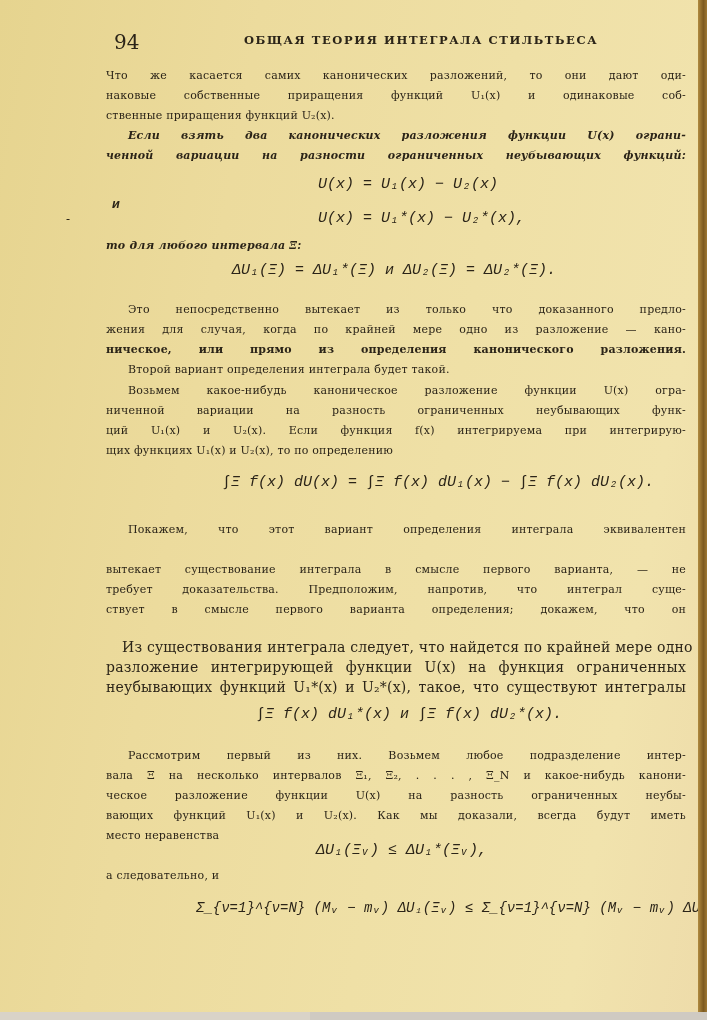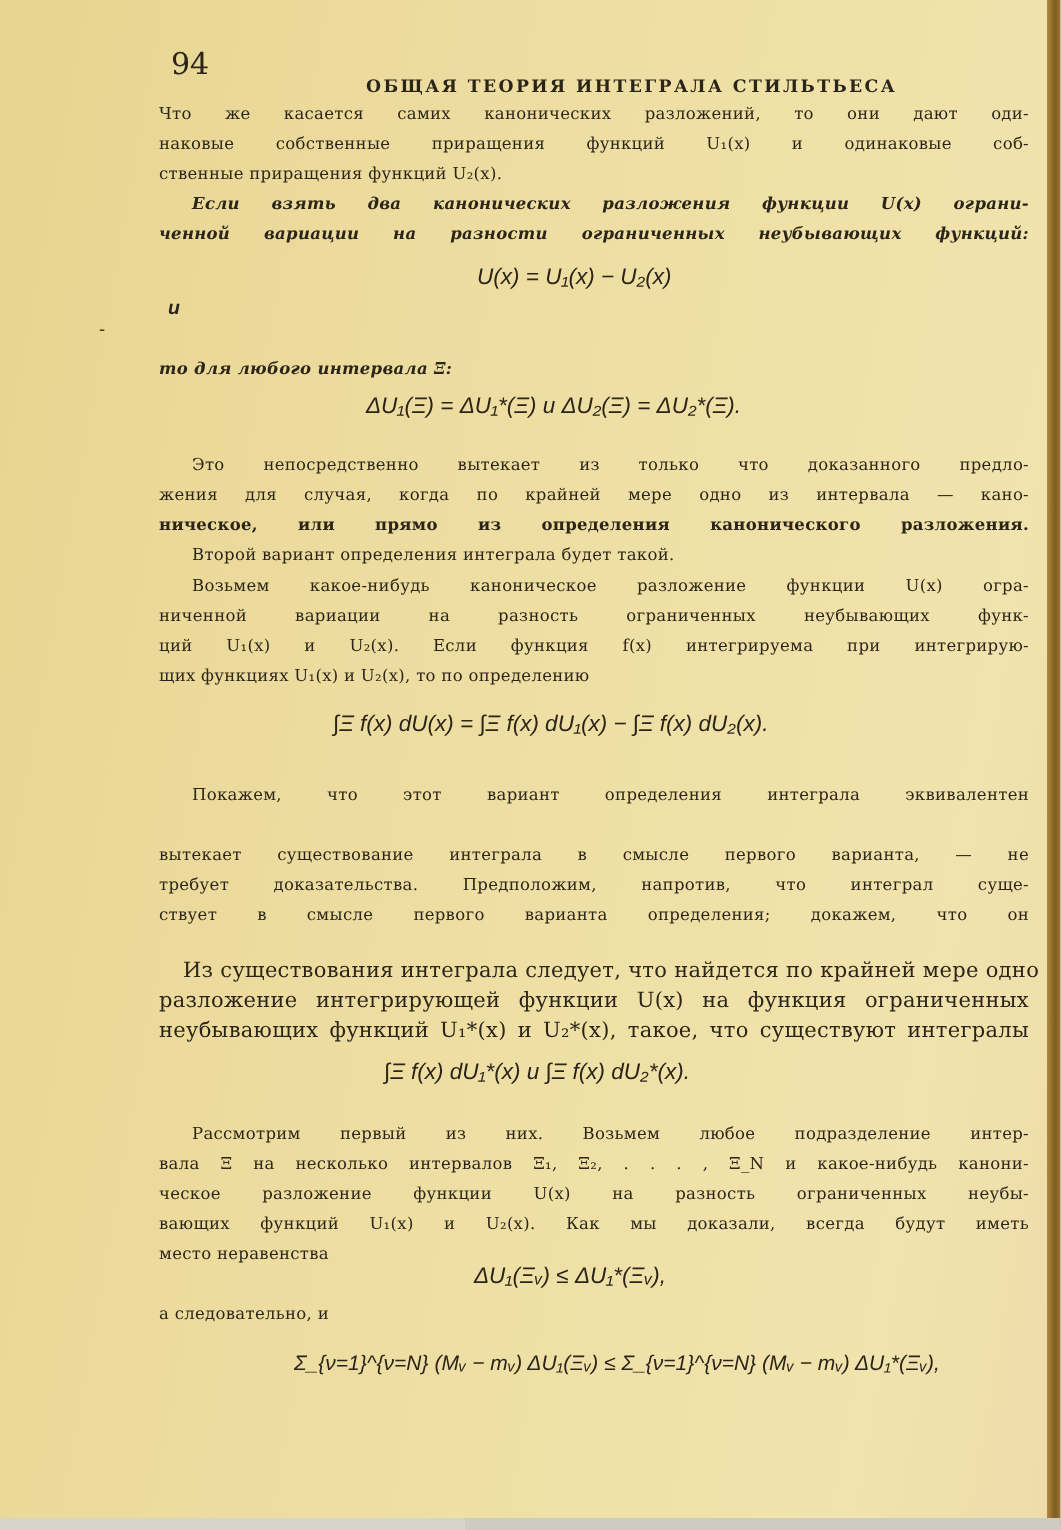--- a/index.html
+++ b/index.html
@@ -14,49 +14,50 @@
     color:#2b2418;
   }
   .spine {
     position:absolute; right:0; top:0; width:9px; height:1020px;
     background:linear-gradient(90deg,#b08a3f,#7d5a20 60%,#9e7834);
   }
   .bottom-strip { position:absolute; left:310px; bottom:0; width:397px; height:8px; background:#cfcac2; }
   .line { position:absolute; left:106px; width:580px; font-size:11px; line-height:20px; white-space:nowrap; letter-spacing:0.2px; }
   .just { text-align:justify; text-align-last:justify; }
   .it { font-style:italic; font-weight:bold; }
-  .math { position:absolute; font-family:Liberation Sans, sans-serif; font-style:italic; font-size:15px; white-space:nowrap; }
-  .hdr { position:absolute; left:244px; top:33px; font-size:11.5px; letter-spacing:1.6px; font-weight:bold;margin-top:17px; }
+  .math { position:absolute; font-family:Liberation Mono, monospace; font-style:italic; font-size:15px; white-space:nowrap; }
+  .hdr { position:absolute; left:244px; top:33px; font-size:11.5px; letter-spacing:1.6px; font-weight:bold; }
   .pgnum { position:absolute; left:114px; top:30px; font-size:20px; }
   .mark { position:absolute; left:66px; top:212px; font-size:12px; }
 </style>
 </head>
 <body>
 
 <div class="page">
   <span class="pgnum">94</span>
   <span class="hdr">ОБЩАЯ ТЕОРИЯ ИНТЕГРАЛА СТИЛЬТЬЕСА</span>
 
   <div class="line just" style="top:66px">Что же касается самих канонических разложений, то они дают оди-</div>
   <div class="line just" style="top:86px;left:106px">наковые собственные приращения функций U₁(x) и одинаковые соб-</div>
   <div class="line" style="top:106px">ственные приращения функций U₂(x).</div>
 
   <div class="line just it" style="top:126px;left:128px;width:558px">Если взять два канонических разложения функции U(x) ограни-</div>
   <div class="line just it" style="top:146px">ченной вариации на разности ограниченных неубывающих функций:</div>
 
   <div class="math" style="left:318px;top:176px">U(x) = U₁(x) − U₂(x)</div>
   <div class="math it" style="left:112px;top:197px;font-size:13px">и</div>
+  <div class="math" style="left:318px;top:210px">U(x) = U₁*(x) − U₂*(x),</div>
 
   <span class="mark">-</span>
   <div class="line it" style="top:236px">то для любого интервала Ξ:</div>
 
-  <div class="math" style="left:244px;top:262px">ΔU₁(Ξ) = ΔU₁*(Ξ)   и   ΔU₂(Ξ) = ΔU₂*(Ξ).</div>
+  <div class="math" style="left:232px;top:262px">ΔU₁(Ξ) = ΔU₁*(Ξ)   и   ΔU₂(Ξ) = ΔU₂*(Ξ).</div>
 
   <div class="line just" style="top:300px;left:128px;width:558px">Это непосредственно вытекает из только что доказанного предло-</div>
-  <div class="line just" style="top:320px">жения для случая, когда по крайней мере одно из интервала — кано-</div>
+  <div class="line just" style="top:320px">жения для случая, когда по крайней мере одно из разложение — кано-</div>
   <div class="line just" style="top:340px;font-weight:bold">ническое, или прямо из определения канонического разложения.</div>
   <div class="line" style="top:360px;left:128px">Второй вариант определения интеграла будет такой.</div>
 
   <div class="line just" style="top:381px;left:128px;width:558px">Возьмем какое-нибудь каноническое разложение функции U(x) огра-</div>
   <div class="line just" style="top:421px">ций U₁(x) и U₂(x). Если функция f(x) интегрируема при интегрирую-</div>
   <div class="line just" style="top:401px">ниченной вариации на разность ограниченных неубывающих функ-</div>
   <div class="line" style="top:441px">щих функциях U₁(x) и U₂(x), то по определению</div>
 
   <div class="math" style="left:222px;top:474px">∫Ξ f(x) dU(x) = ∫Ξ f(x) dU₁(x) − ∫Ξ f(x) dU₂(x).</div>
 

